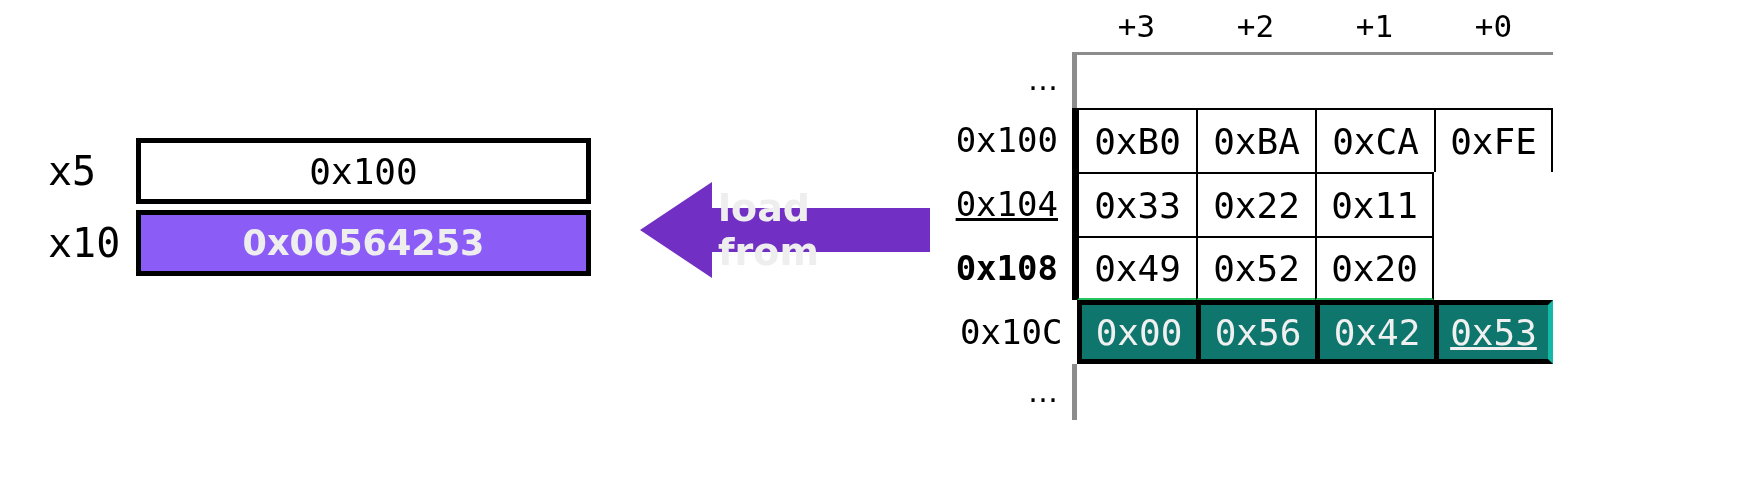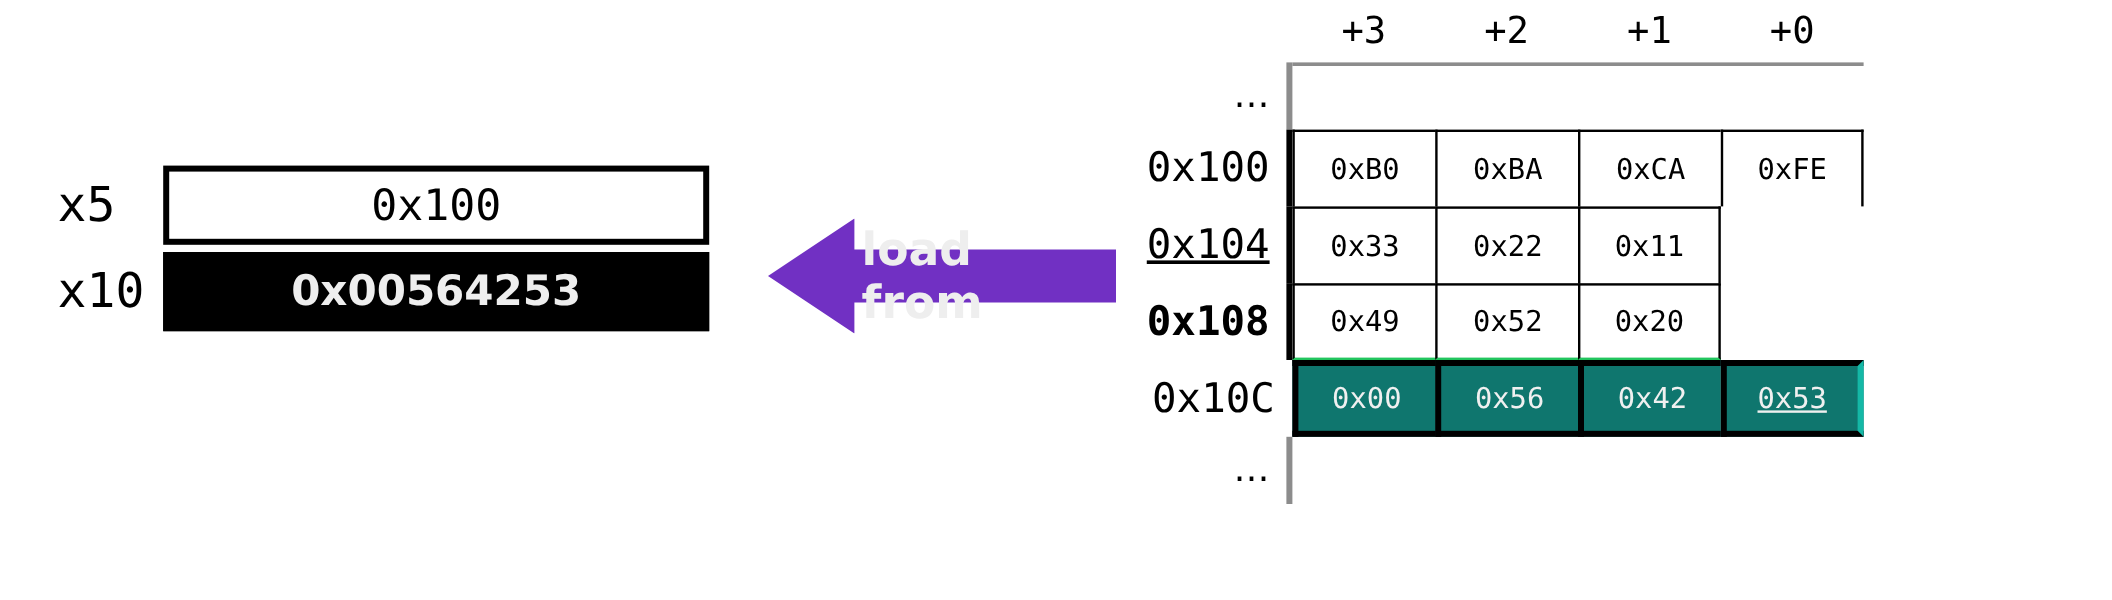--- a/index.html
+++ b/index.html
@@ -46,21 +46,21 @@
     align-items: center;
     justify-content: center;
     font-family: "DejaVu Sans Mono", monospace;
     font-size: 36px;
   }
   .reg-box.plain {
     background: #ffffff;
     color: #000000;
   }
   .reg-box.highlight {
-    background: #000000;
+    background: #8b5cf6;
     color: #eeeeee;
     font-family: "DejaVu Sans", sans-serif;
     font-weight: bold;
     font-size: 35px;
   }
 
   
   #arrow-group {
     position: absolute;
     left: 640px;
@@ -147,21 +147,21 @@
     flex: none;
   }
   .cell {
     width: 119px;
     height: 64px;
     box-sizing: border-box;
     display: flex;
     align-items: center;
     justify-content: center;
     font-family: "DejaVu Sans Mono", monospace;
-    font-size: 24px;
+    font-size: 36px;
     border-left: 2px solid #000000;
     border-top: 2px solid #000000;
     background: #ffffff;
     color: #000000;
   }
   .cell:last-child { border-right: 2px solid #000000; }
   .row-last .cell { border-bottom: 2px solid #22c55e; }
 
   .row-hl .cell {
     background: #0f766e;

